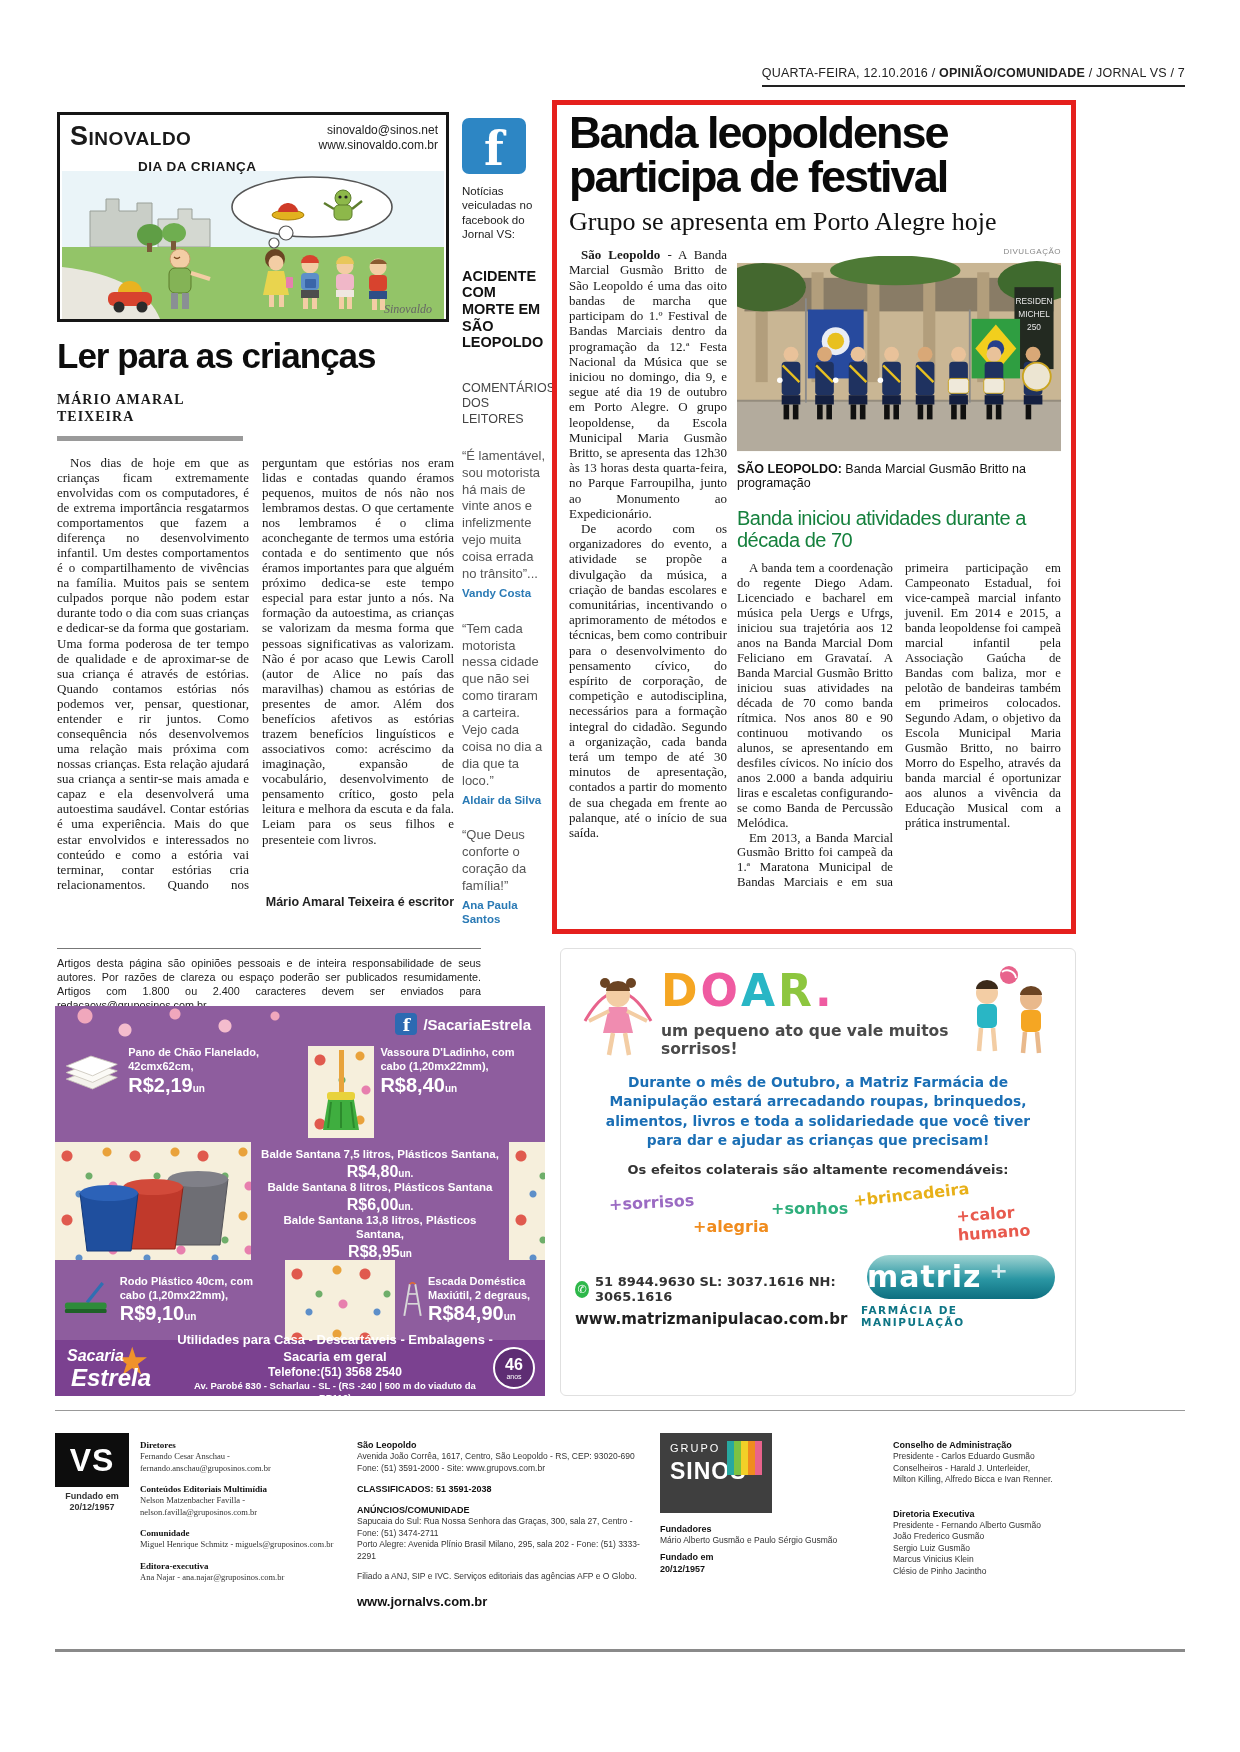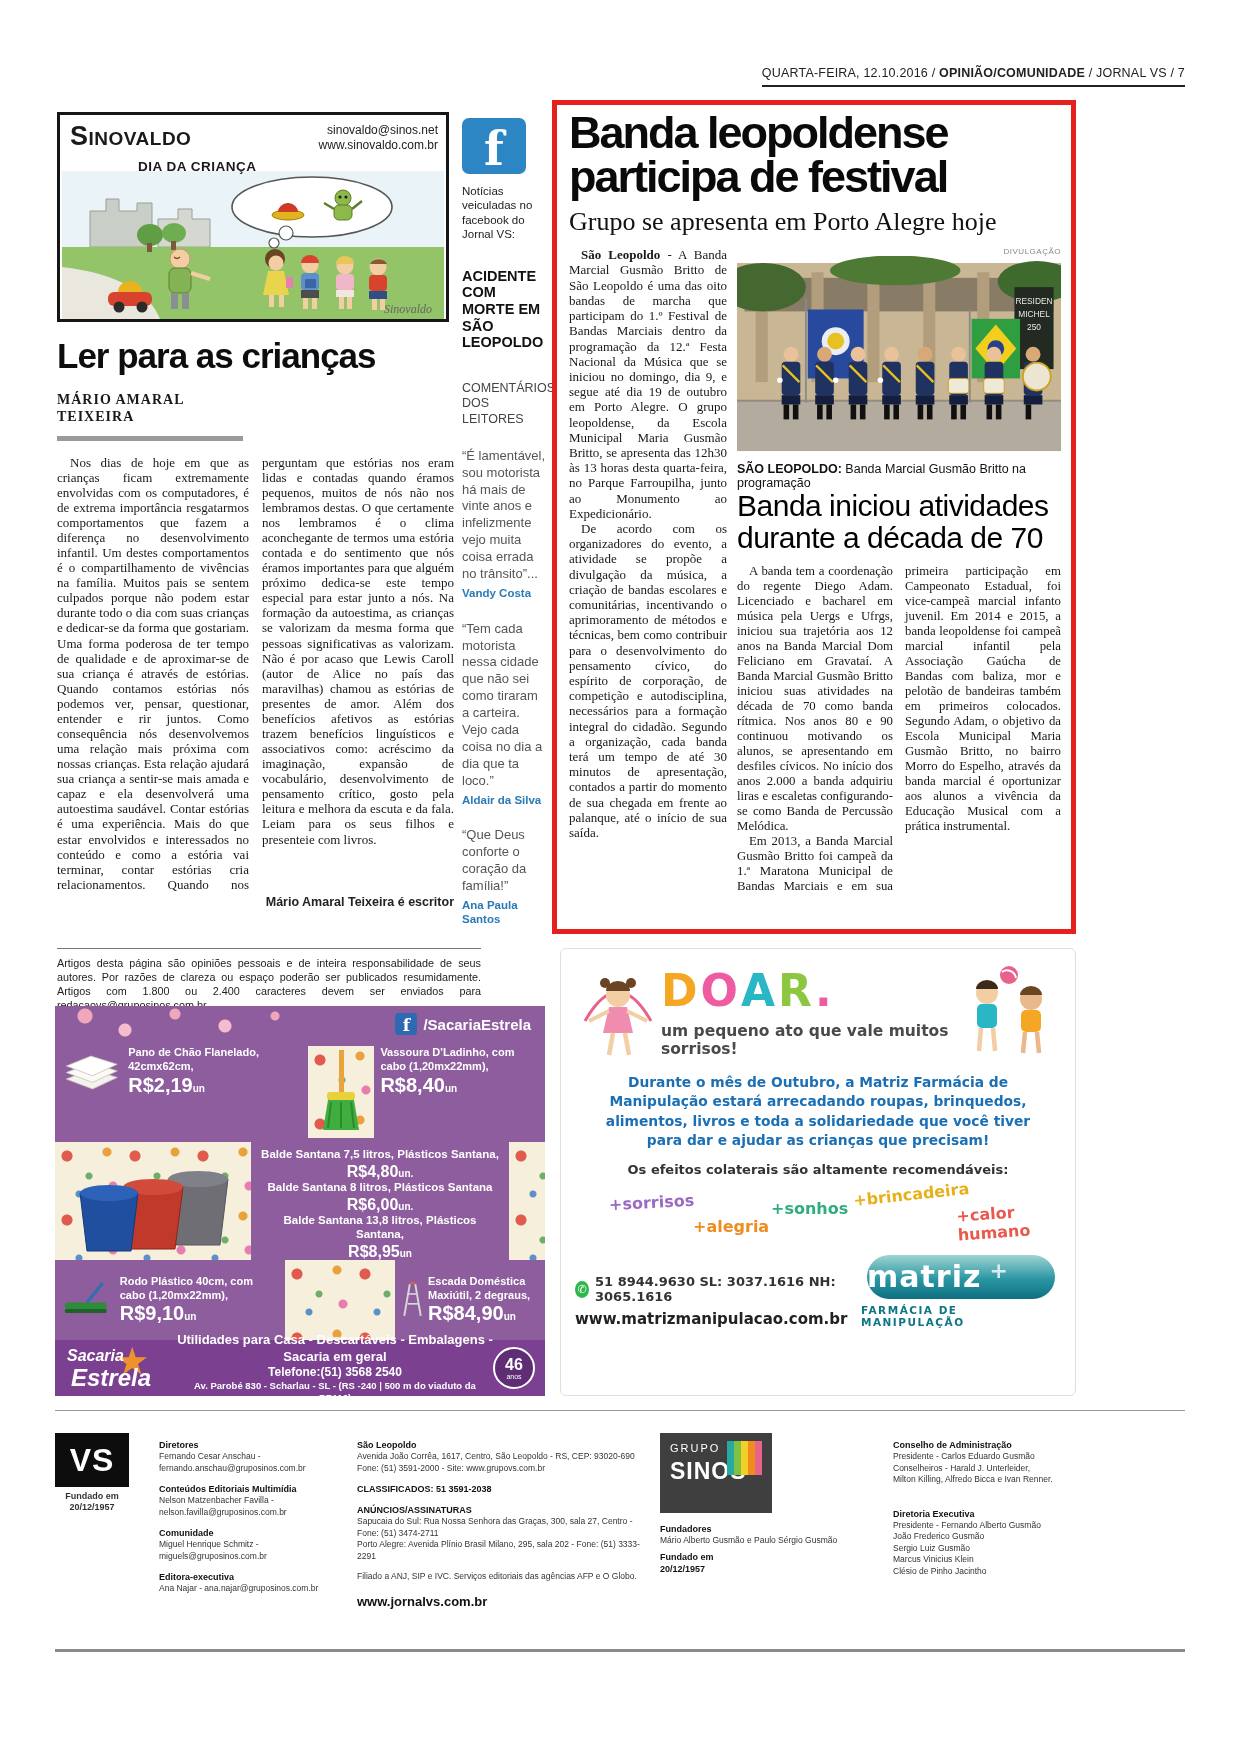--- a/index.html
+++ b/index.html
@@ -47,21 +47,21 @@
   .main-deck { margin-top:9px; font-family:"Liberation Serif", serif; font-size:26px; color:#111; }
   .main-row { display:flex; margin-top:10px; }
   .lead-col { width:158px; margin-right:10px; font-family:"Liberation Serif", serif; font-size:13px; line-height:1.17;
               text-align:justify; color:#181818; height:662px; overflow:hidden; }
   .lead-col p { text-indent:12px; margin:0; }
   .right-col { width:330px; flex:1; }
   .photo-credit { text-align:right; font-size:8px; color:#888; letter-spacing:.5px; }
   .band-photo { width:100%; height:202px; display:block; }
   .photo-caption { margin-top:4px; font-size:12.5px; color:#111; }
   .photo-caption b { font-weight:bold; }
-  .sub-headline { margin-top:0; font-size:30px; font-weight:normal; line-height:1.07; color:#000000; letter-spacing:-.5px; }
+  .sub-headline { margin-top:18px; font-size:20px; font-weight:normal; line-height:1.07; color:#15803d; letter-spacing:-.5px; }
   .sub-body { margin-top:10px; height:334px; overflow:hidden; column-count:2; column-gap:12px; column-fill:auto;
               font-family:"Liberation Serif", serif; font-size:12.8px; line-height:1.17; text-align:justify; color:#181818; }
   .sub-body p { text-indent:12px; margin:0; }
 
   
   .sacaria { position:absolute; left:55px; top:1006px; width:490px; height:390px; color:#fff; overflow:hidden; }
   .purple { background:#8e5d9e; }
   .floral { background-color:#f6efdc;
     background-image:
       radial-gradient(circle at 12px 14px, #e05a4e 5px, transparent 6px),
@@ -535,42 +535,42 @@
 
   <div class="footer">
     <div class="blk" style="left:0; top:22px;">
       <div class="vs-logo">VS</div>
       <div class="vs-founded">
         <div>Fundado em</div>
         <div>20/12/1957</div>
       </div>
     </div>
 
-    <div class="blk" style="left:104px; top:28px; width:200px;">
+    <div class="blk" style="left:85px; top:28px; width:200px;font-family:Liberation Serif, serif;">
       <div class="f-label">Diretores</div>
       <div>Fernando Cesar Anschau - fernando.anschau@gruposinos.com.br</div>
       <div class="f-gap"></div>
       <div class="f-label">Conteúdos Editoriais Multimídia</div>
       <div>Nelson Matzenbacher Favilla - nelson.favilla@gruposinos.com.br</div>
       <div class="f-gap"></div>
       <div class="f-label">Comunidade</div>
       <div>Miguel Henrique Schmitz - miguels@gruposinos.com.br</div>
       <div class="f-gap"></div>
       <div class="f-label">Editora-executiva</div>
       <div>Ana Najar - ana.najar@gruposinos.com.br</div>
     </div>
 
     <div class="blk" style="left:302px; top:28px; width:285px;">
       <div class="f-label">São Leopoldo</div>
       <div>Avenida João Corrêa, 1617, Centro, São Leopoldo - RS, CEP: 93020-690</div>
       <div>Fone: (51) 3591-2000 - Site: www.grupovs.com.br</div>
       <div class="f-gap"></div>
       <div class="f-label">CLASSIFICADOS: 51 3591-2038</div>
       <div class="f-gap"></div>
-      <div class="f-label">ANÚNCIOS/ASSINATURAS</div>
+      <div class="f-label">ANÚNCIOS/COMUNIDADE</div>
       <div>Sapucaia do Sul: Rua Nossa Senhora das Graças, 300, sala 27, Centro - Fone: (51) 3474-2711</div>
       <div>Porto Alegre: Avenida Plínio Brasil Milano, 295, sala 202 - Fone: (51) 3333-2291</div>
       <div class="f-gap"></div>
       <div>Filiado a ANJ, SIP e IVC. Serviços editoriais das agências AFP e O Globo.</div>
       <div class="f-site">www.jornalvs.com.br</div>
     </div>
 
     <div class="blk" style="left:605px; top:22px; width:220px;">
       <div class="gs-logo">
         <div class="gs-top">GRUPO</div>

